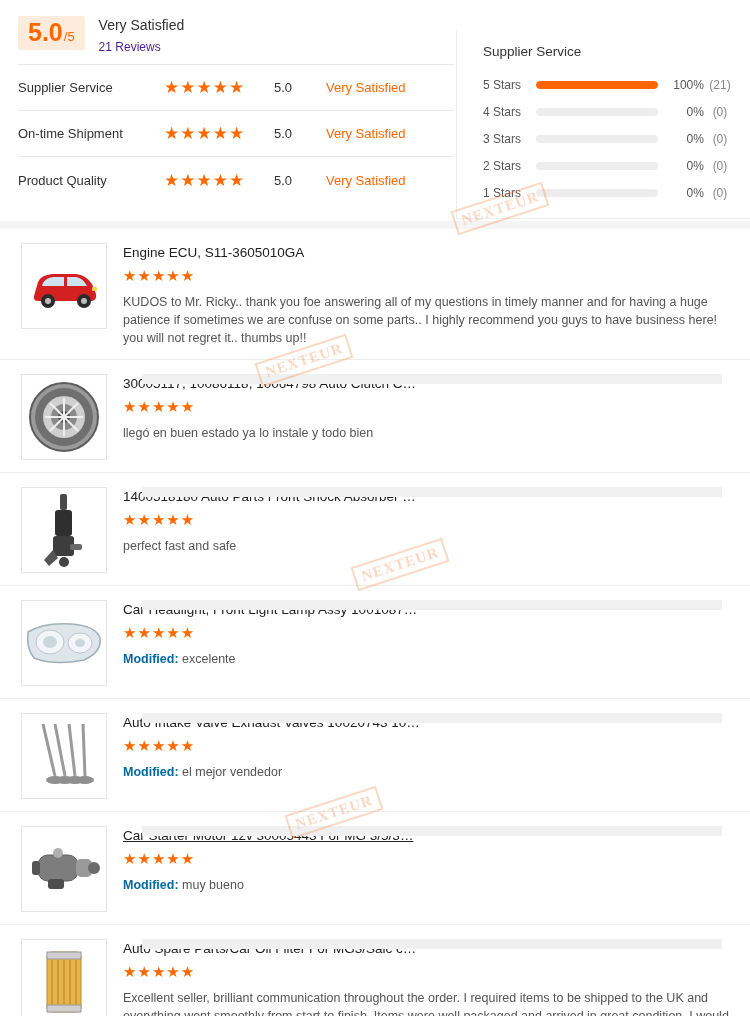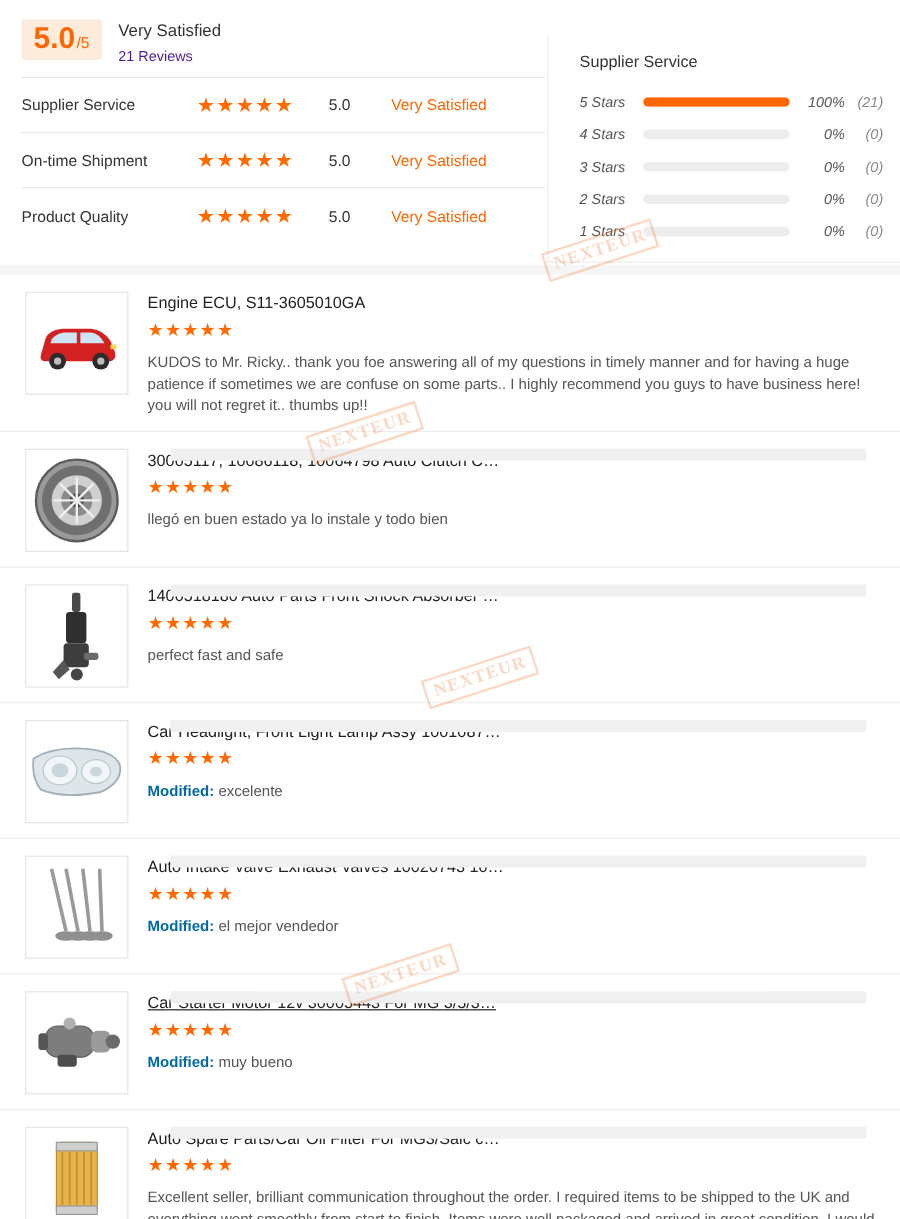--- a/index.html
+++ b/index.html
@@ -52,26 +52,26 @@
   .right-panel {
     position: absolute;
     left: 456px; top: 30px;
     width: 294px;
     background: #fff;
     border-left: 1px solid #ededed;
     border-bottom: 1px solid #ededed;
     padding: 14px 14px 12px 26px;
   }
   .right-title { font-size: 13.5px; color: #333; margin-bottom: 12px; }
-  .bar-row { display: flex; align-items: center; height: 27px; font-size: 12px; color: #666; font-style: italic; }
+  .bar-row { display: flex; align-items: center; height: 27px; font-size: 12px; color: #666; }
   .bar-label { width: 56px; color:#555; font-size: 12px; }
   .bar-track { width: 130px; height: 8px; background: #ededed; border-radius: 4px; overflow: hidden; margin-right: 8px; }
   .bar-fill { height: 8px; background: #f60; border-radius: 4px; }
   .bar-pct { width: 40px; text-align: right; color: #555; font-size: 12px; }
-  .bar-num { width: 34px; text-align: right; color: #888; font-size: 12px; }
+  .bar-num { width: 34px; text-align: center; color: #888; font-size: 12px; }
   .gap-band { height: 8px; background: #f5f5f5; }
 
   
   .review {
     display: flex;
     padding: 14px 18px 12px 21px;
     border-bottom: 1px solid #ededed;
     position: relative;
   }
   .thumb {

